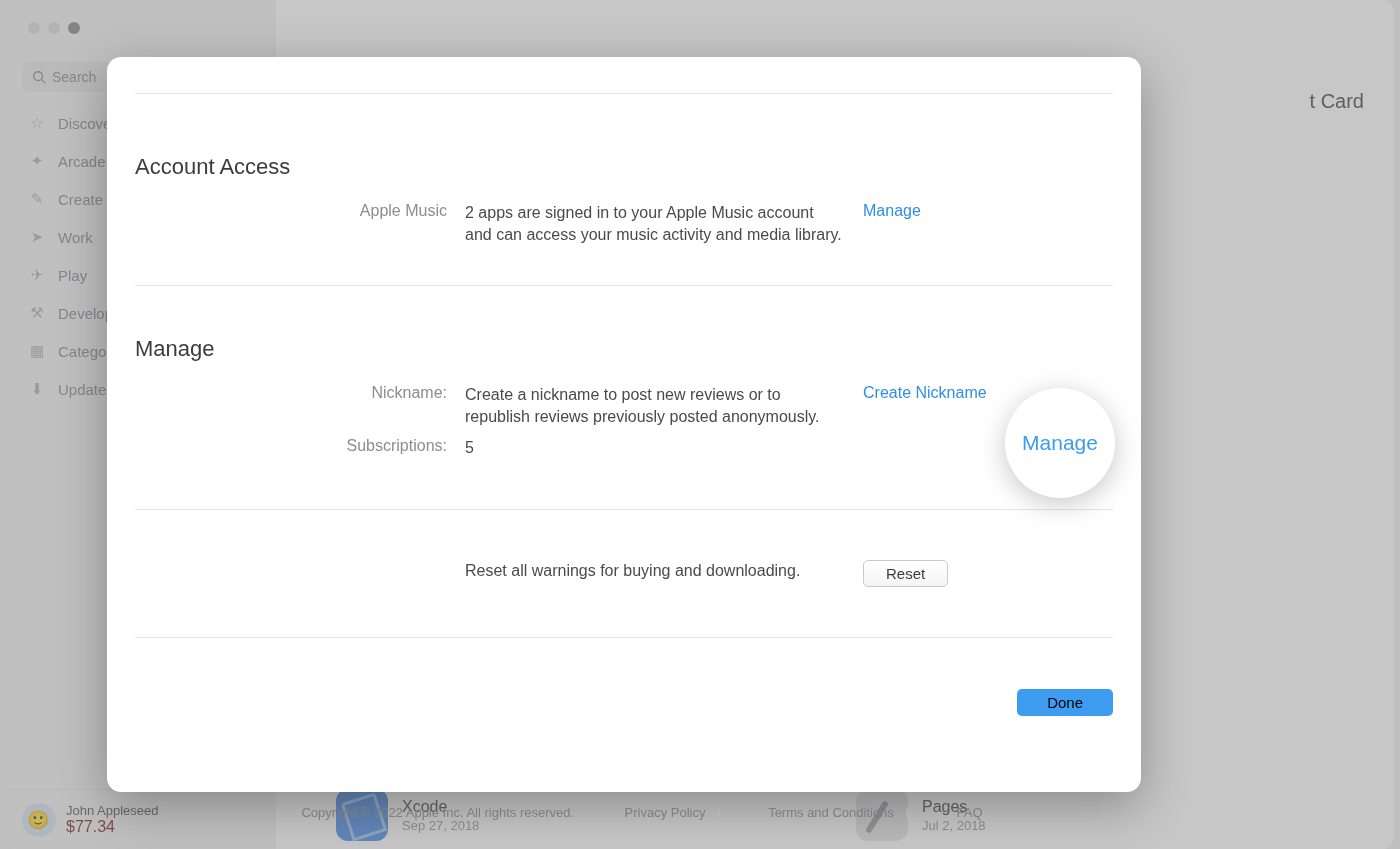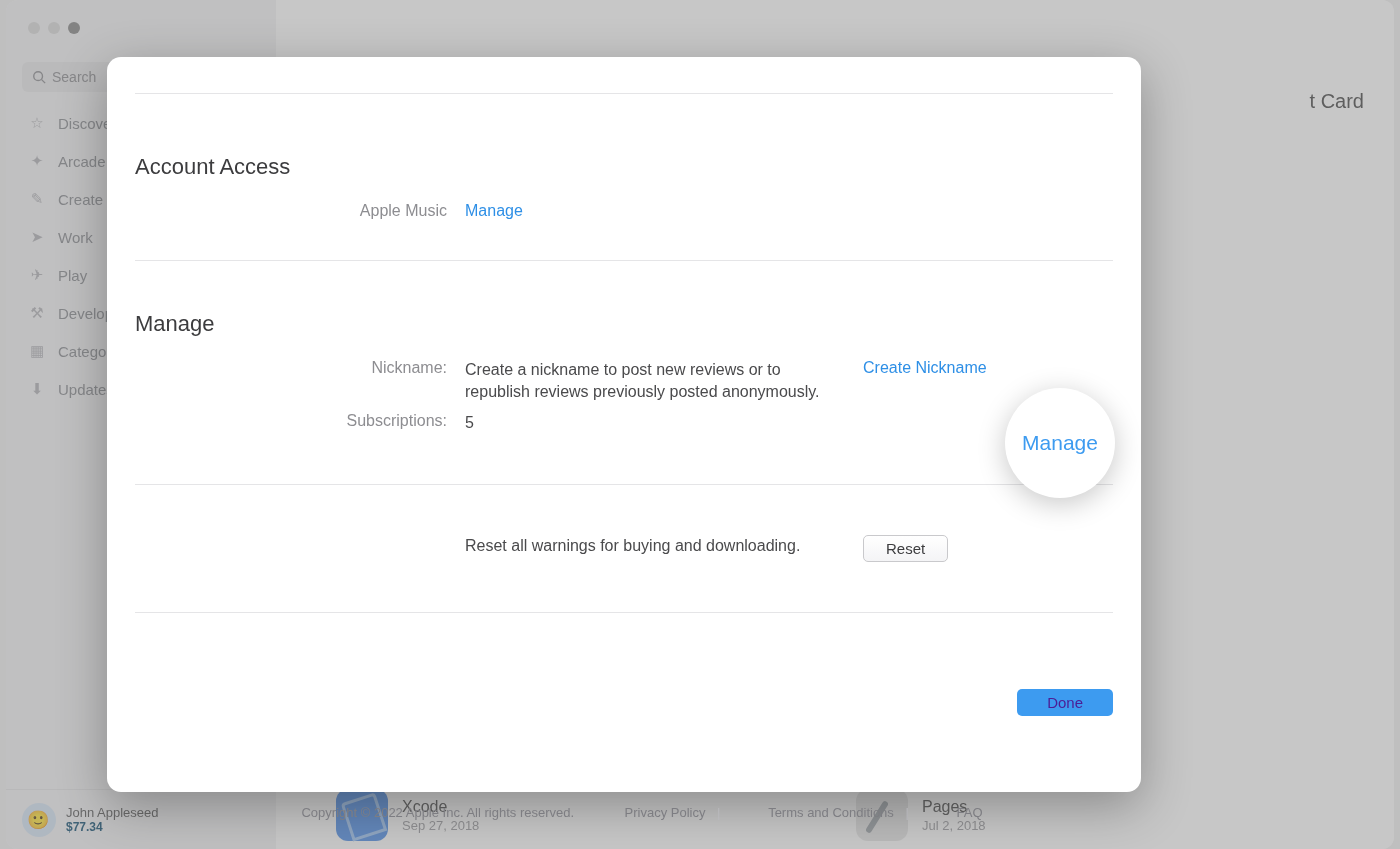--- a/index.html
+++ b/index.html
@@ -51,21 +51,21 @@
   }
   .side-items li .ico { width: 18px; height: 18px; display:flex; align-items:center; justify-content:center; color:#b0b0b5; }
 
   .bg-userbar {
     position:absolute; left:0; bottom:0; width:270px; height:60px;
     display:flex; align-items:center; gap:10px; padding:0 16px;
     border-top:1px solid #e3e3e6;
   }
   .avatar { width:34px; height:34px; border-radius:50%; background:#d4e4f5; display:flex; align-items:center; justify-content:center; font-size:18px; }
   .user-meta .name { font-size:13px; color:#555; }
-  .user-meta .bal  { font-size:12px; color:#0c4a6e;font-weight:bold; }
+  .user-meta .bal  { font-size:16px; color:#7f1d1d; }
 
   .bg-main {
     position:absolute; left:270px; right:0; top:0; bottom:0;
     background:#ffffff;
   }
   .bg-toplink {
     position:absolute; top:90px; right:30px;
     color:#404040; font-size:20px;
   }
   .bg-apps { position:absolute; left:0; right:16px; bottom:8px; display:flex; }
@@ -141,21 +141,21 @@
     border-radius:5px;
     padding:4px 22px;
     font-size:15px;
     color:#3c3c3e;
     cursor:pointer;
   }
 
   .done-bar { position:absolute; right:28px; top:632px; }
   .done-btn {
     background:#3d9bf0;
-    color:#4c1d95;
+    color:#000000;
     border:none;
     border-radius:5px;
     padding:5px 30px;
     font-size:15px;
     cursor:pointer;
   }
 
   .footer {
     position:absolute; left:0; right:0; top:748px;
     text-align:center;
@@ -260,20 +260,21 @@
 <div class="dimmer"></div>
 
 <div class="modal">
   <div class="modal-inner">
     <hr class="thin-rule">
 
     <div class="section">
       <div class="section-title first">Account Access</div>
       <div class="row">
         <div class="label">Apple Music</div>
+        <div class="value">2 apps are signed in to your Apple Music account and can access your music activity and media library.</div>
         <div class="action"><span class="link">Manage</span></div>
       </div>
     </div>
 
     <hr class="thin-rule rule-mid">
 
     <div class="section">
       <div class="section-title" style="margin-top:50px;">Manage</div>
 
       <div class="row">

